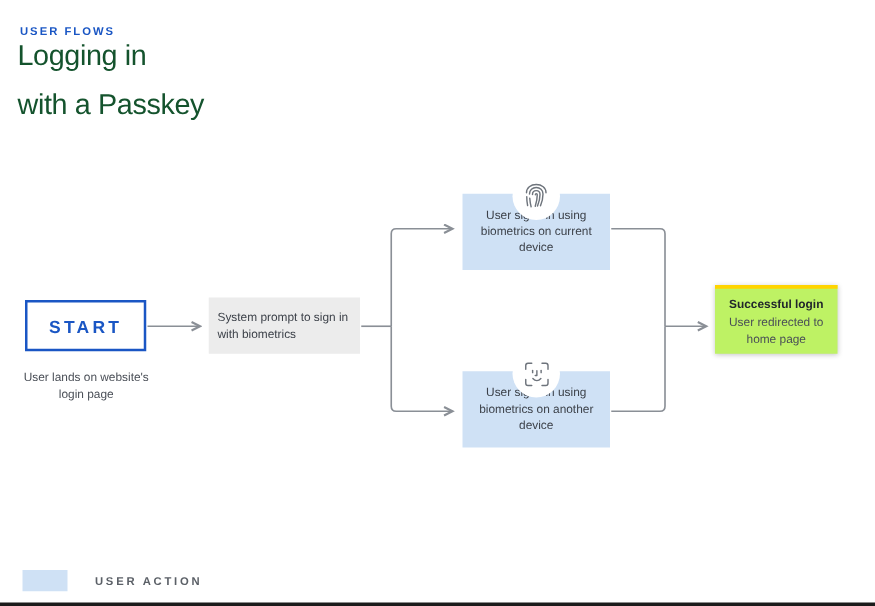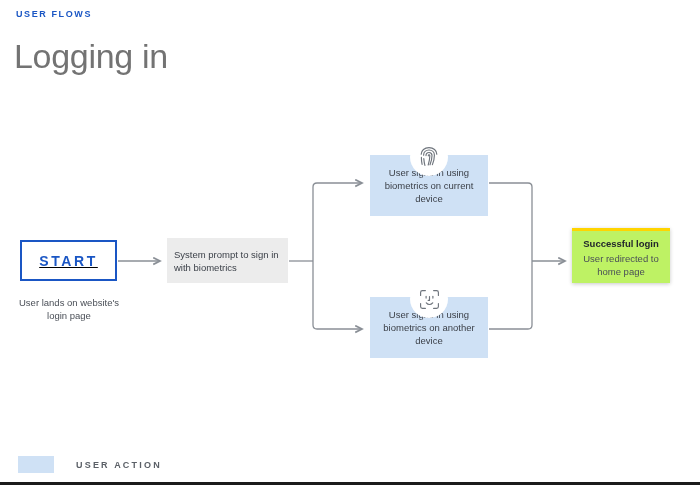--- a/index.html
+++ b/index.html
@@ -17,34 +17,34 @@
     background: #ffffff;
     border-bottom: 3px solid #1b1b1b;
     box-sizing: border-box;
     overflow: hidden;
   }
 
   
   .eyebrow {
     position: absolute;
     left: 16px;
-    top: 9px;
+    top: 20px;
     font-size: 9px;
     font-weight: bold;
     letter-spacing: 1.6px;
     color: #1a56c4;
   }
   .title {
     position: absolute;
     left: 14px;
-    top: 37px;
-    font-size: 34px;
+    top: 25px;
+    font-size: 23px;
     line-height: 39px;
     font-weight: normal;
-    color: #737373;
+    color: #14532d;
     letter-spacing: -0.3px;
   }
   .title-line { display: block; white-space: nowrap; }
 
   
   #wires {
     position: absolute;
     left: 0; top: 0;
     width: 700px; height: 485px;
   }
@@ -53,21 +53,20 @@
   .node { position: absolute; box-sizing: border-box; }
 
   .start-box {
     left: 20px; top: 240px;
     width: 97px; height: 41px;
     border: 2px solid #1a56c4;
     background: #ffffff;
     display: flex;
     align-items: center;
     justify-content: center;
-    text-decoration: underline;
   }
   .start-label {
     font-size: 14px;
     font-weight: bold;
     letter-spacing: 2.6px;
     color: #1a56c4;
   }
   .start-caption {
     position: absolute;
     left: 8px; top: 296px;
@@ -162,20 +161,21 @@
   }
 </style>
 </head>
 <body>
 
 <div id="canvas">
 
   <div class="eyebrow">USER FLOWS</div>
   <div class="title">
     <span class="title-line">Logging in</span>
+    <span class="title-line">with a Passkey</span>
   </div>
 
   <svg id="wires" viewBox="0 0 700 485">
     <defs>
       <marker id="arrow" markerWidth="7" markerHeight="7" refX="5.6" refY="3" orient="auto">
         <path d="M0.4,0.4 L5.6,3 L0.4,5.6" fill="none" stroke="#8a8f96" stroke-width="1.3"></path>
       </marker>
     </defs>
     <g fill="none" stroke="#8a8f96" stroke-width="1.3">
 

